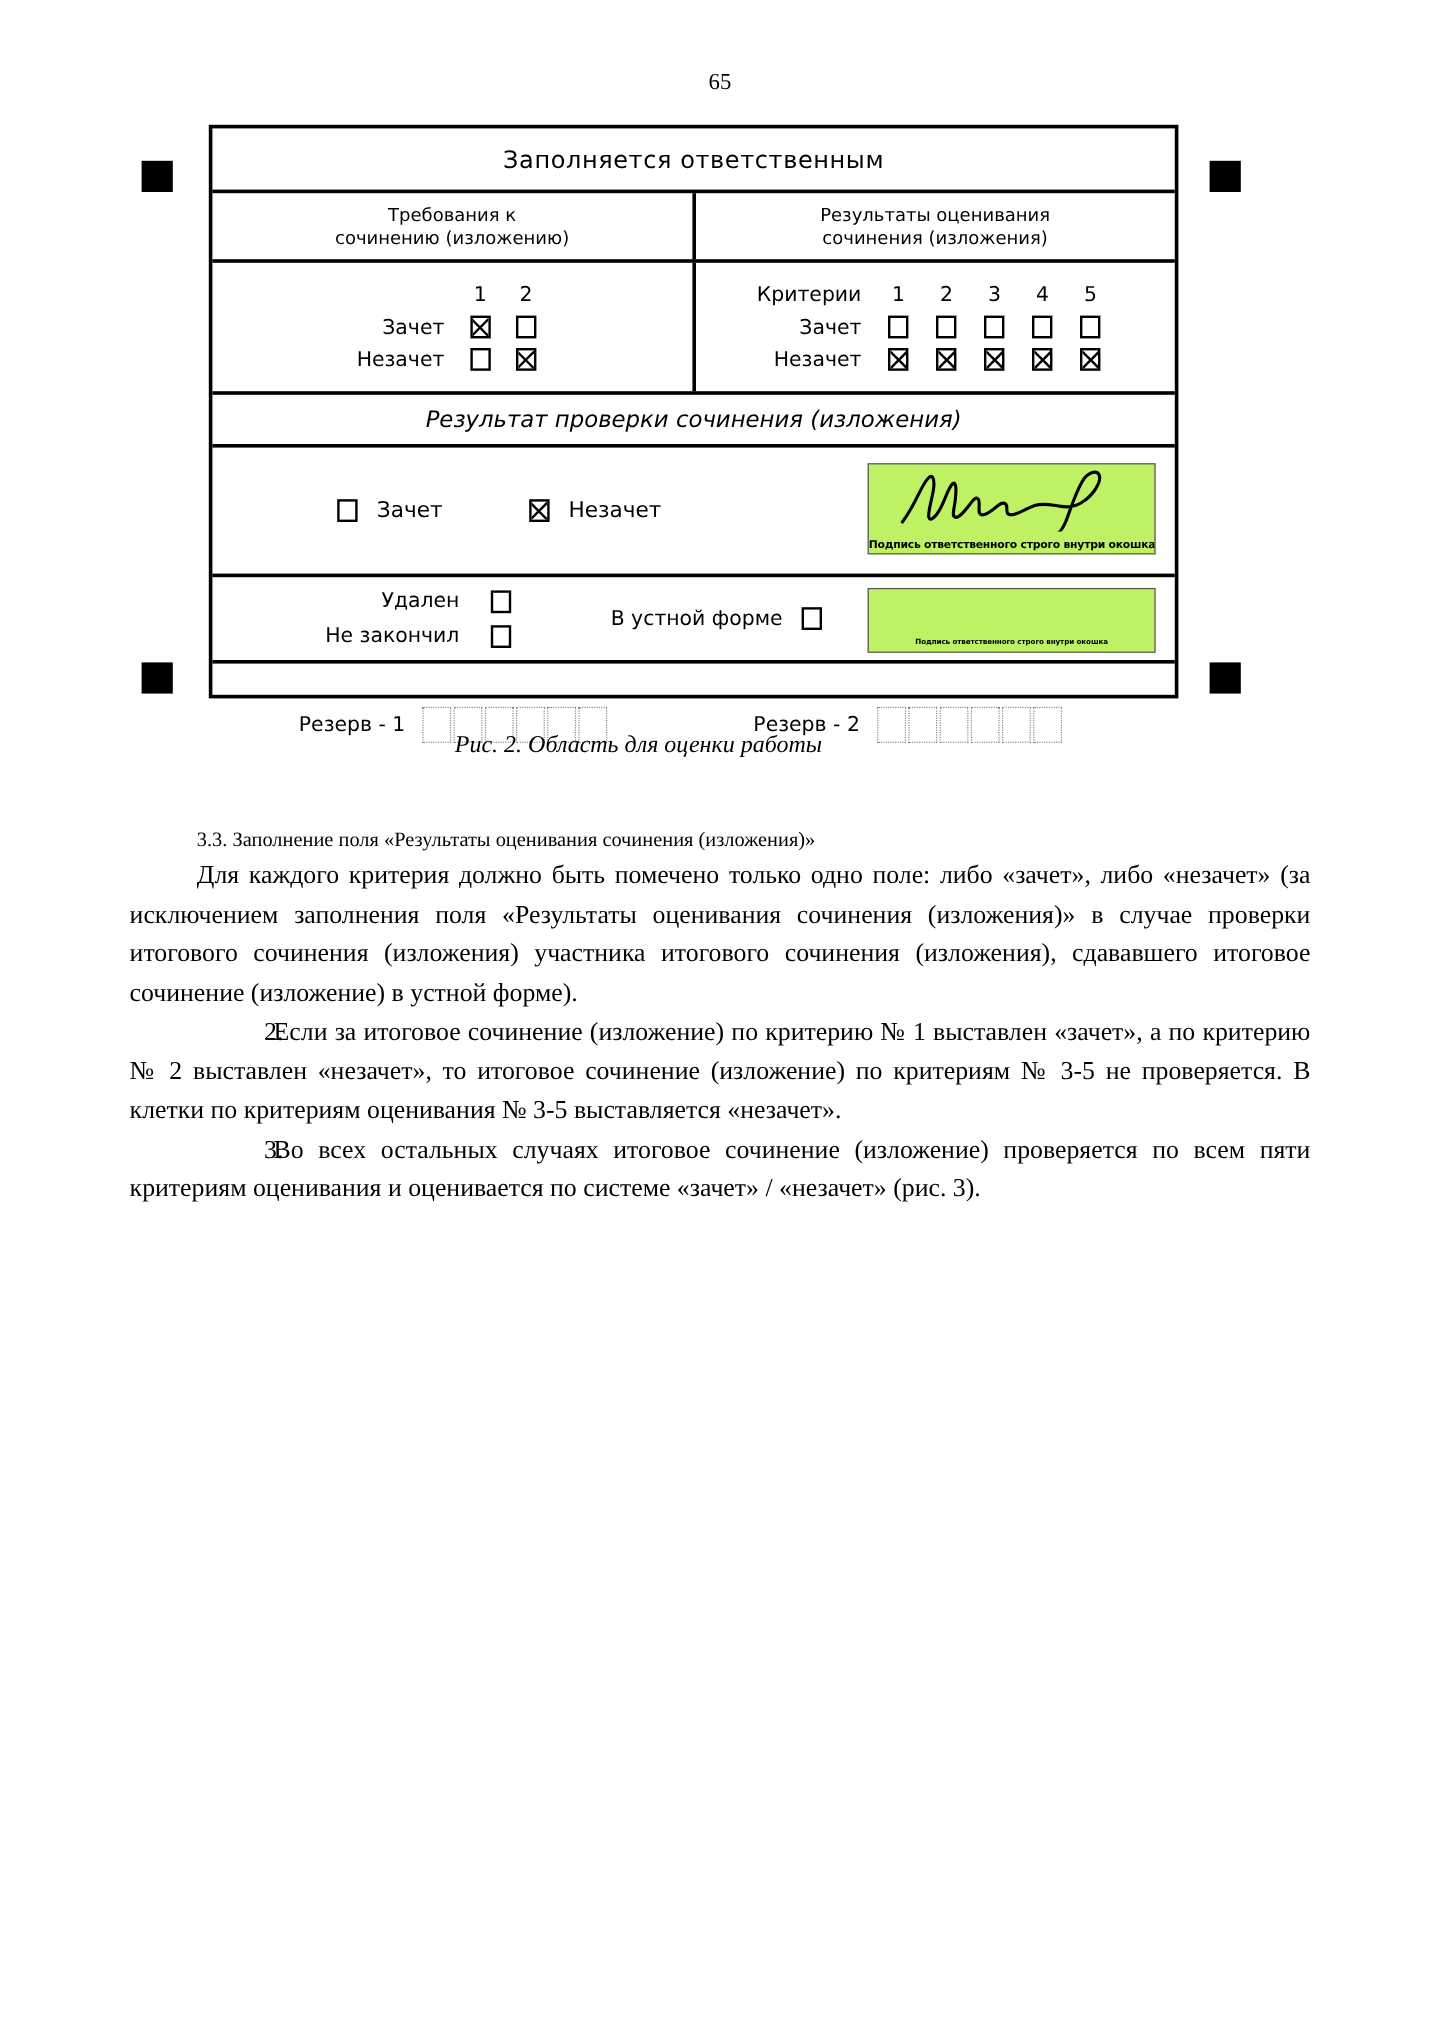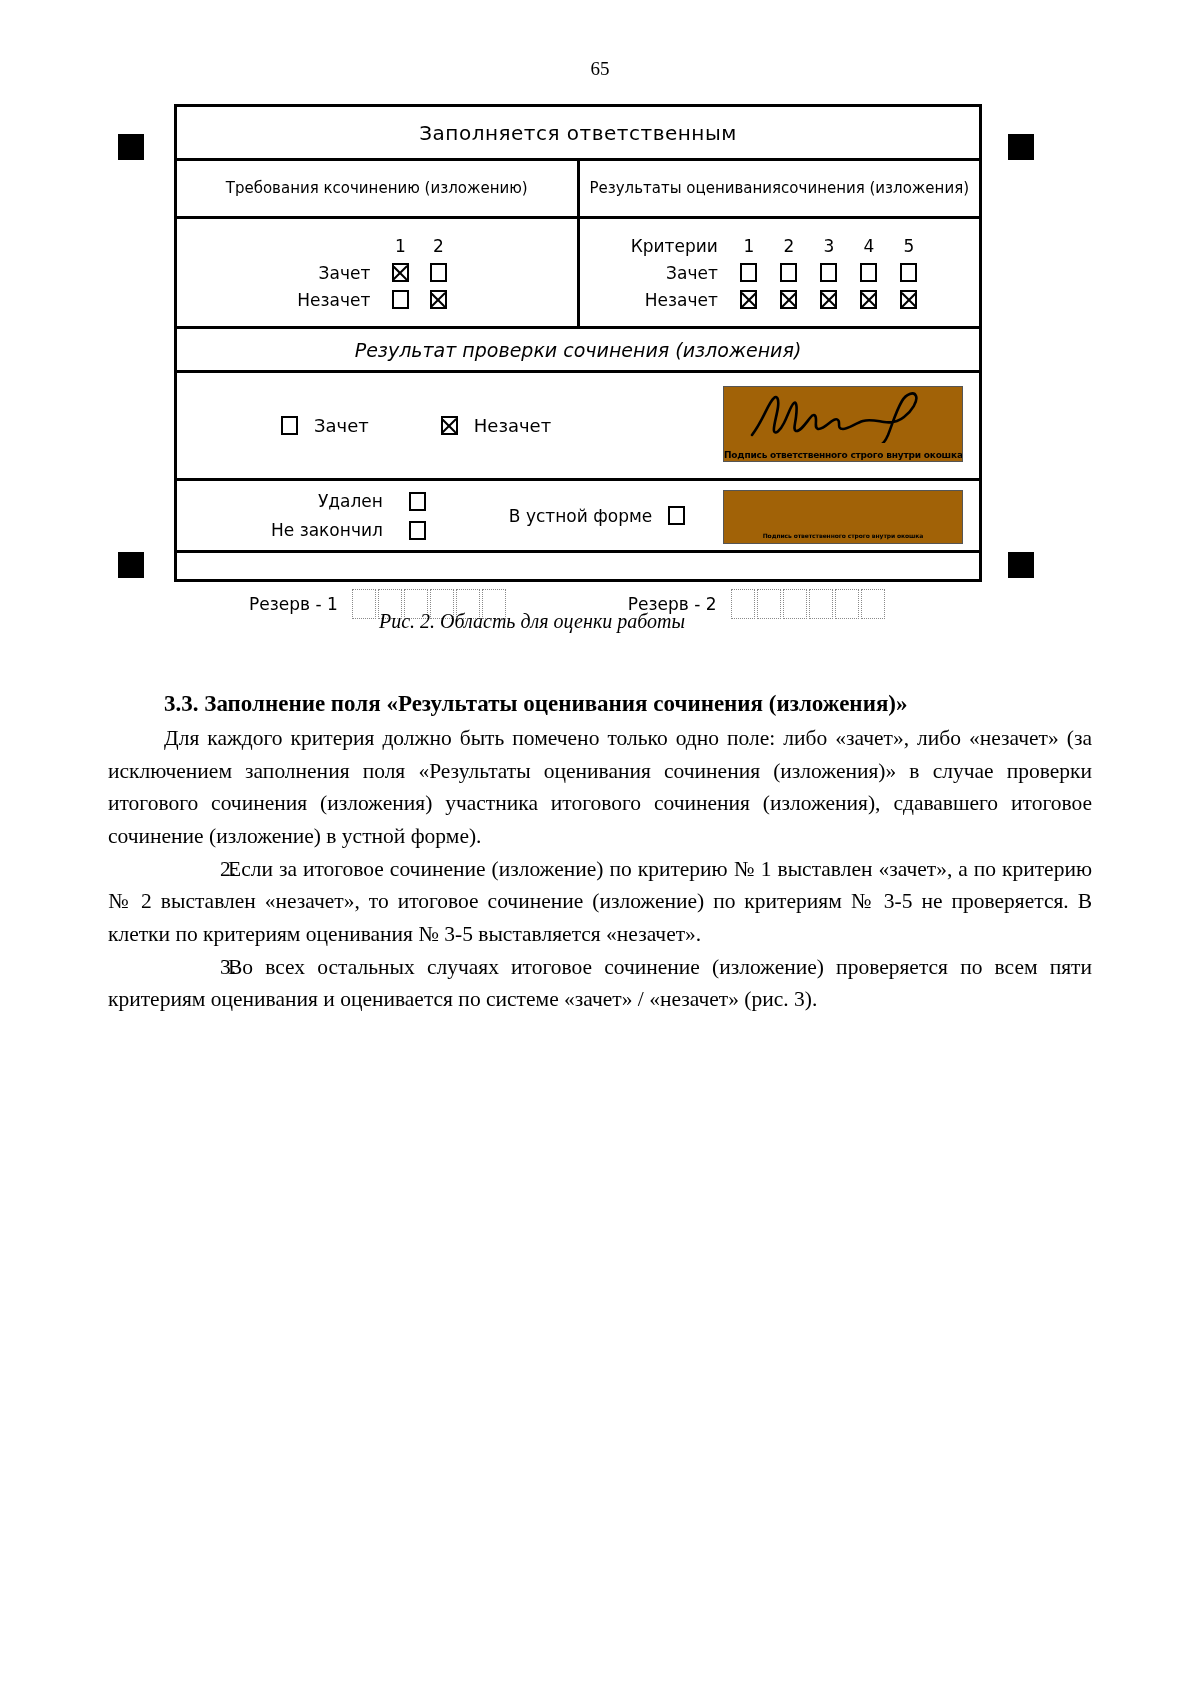--- a/index.html
+++ b/index.html
@@ -75,20 +75,21 @@
     letter-spacing: 0.5px;
   }
 
   .row-headers {
     height: 58px;
     display: flex;
   }
   .hdr-cell {
     flex: 1;
     display: flex;
+    flex-direction: column;
     align-items: center;
     justify-content: center;
     font-size: 15px;
     line-height: 1.25;
     text-align: center;
   }
   .hdr-cell.left { border-right: 3px solid #000; }
 
   .row-marks {
     height: 110px;
@@ -181,21 +182,21 @@
     display: flex;
     align-items: center;
     gap: 16px;
     font-size: 18px;
   }
 
   
   .sig-box {
     position: absolute;
     border: 1px solid #555;
-    background: #a16207;
+    background: #bef264;
     box-sizing: border-box;
     overflow: hidden;
   }
   .sig-box.big {
     right: 16px;
     top: 13px;
     width: 240px;
     height: 76px;
   }
   .sig-box.small {
@@ -297,22 +298,22 @@
     font-size: 21.5px;
     line-height: 1.52;
     text-align: justify;
     text-justify: inter-word;
   }
   .body-text p {
     margin: 0 0 0 0;
     text-indent: 56px;
   }
   h3.section-heading {
-    font-size: 23px;
-    font-weight: bold;
+    font-size: 17px;
+    font-weight: normal;
     margin: 22px 0 0 0;
     text-indent: 56px;
     text-align: left;
     line-height: 1.52;
   }
   .num-item { text-indent: 56px; }
   .num-item .num-lead { display: inline-block; width: 64px; }
 </style>
 </head>
 <body>

